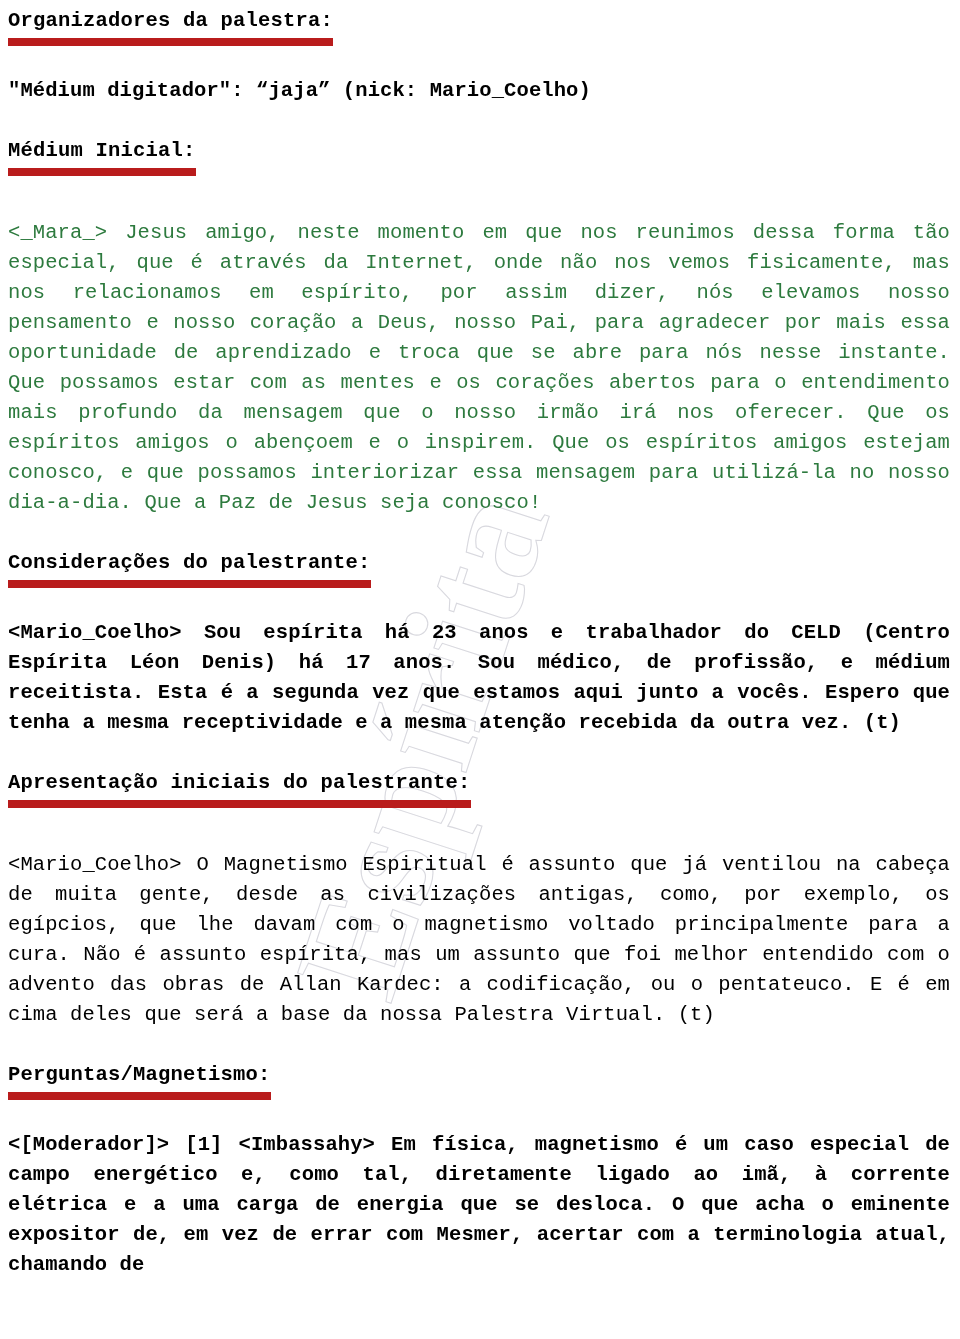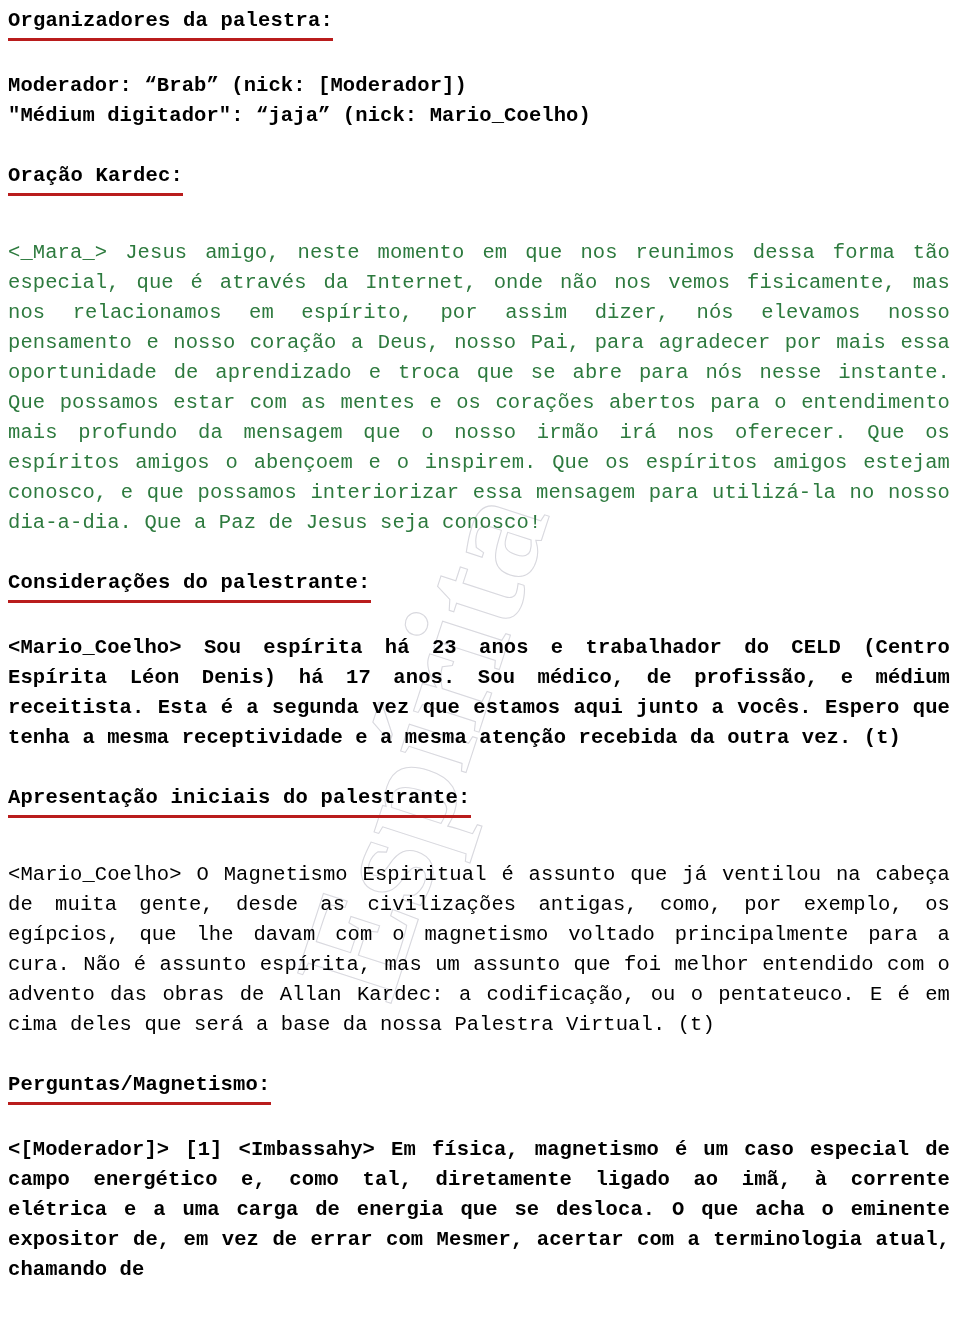--- a/index.html
+++ b/index.html
@@ -52,21 +52,21 @@
 
   h2.section-heading {
     margin: 0;
     padding: 0 0 2px 0;
     font-size: 20.5px;
     line-height: 30px;
     font-weight: bold;
     letter-spacing: 0.2px;
     color: #000000;
     display: inline-block;
-    border-bottom: 3px solid #b91c1c;
+    border-bottom: 8px solid #b91c1c;
     white-space: nowrap;
   }
   .heading-wrap { margin: 0; padding: 0; }
 
   p.para {
     margin: 0;
     padding: 0;
     font-size: 20.5px;
     line-height: 30px;
     color: #000000;
@@ -93,27 +93,26 @@
     </svg>
   </div>
 
   <div class="content">
 
     <div class="heading-wrap">
       <h2 class="section-heading">Organizadores da palestra:</h2>
     </div>
     <div class="spacer-md"></div>
 
-    <p class="para bold">Moderador: “Brab” (nick: [Moderador])</p>
     <p class="para bold">"Médium digitador": “jaja” (nick: Mario_Coelho)</p>
 
     <div class="spacer-md"></div>
 
     <div class="heading-wrap">
-      <h2 class="section-heading">Oração Kardec:</h2>
+      <h2 class="section-heading">Médium Inicial:</h2>
     </div>
     <div class="spacer-md"></div>
 
     <p class="para regular green">&lt;_Mara_&gt; Jesus amigo, neste momento em que nos reunimos dessa forma tão especial, que é através da Internet, onde não nos vemos fisicamente, mas nos relacionamos em espírito, por assim dizer, nós elevamos nosso pensamento e nosso coração a Deus, nosso Pai, para agradecer por mais essa oportunidade de aprendizado e troca que se abre para nós nesse instante. Que possamos estar com as mentes e os corações abertos para o entendimento mais profundo da mensagem que o nosso irmão irá nos oferecer. Que os espíritos amigos o abençoem e o inspirem. Que os espíritos amigos estejam conosco, e que possamos interiorizar essa mensagem para utilizá-la no nosso dia-a-dia. Que a Paz de Jesus seja conosco!</p>
 
     <div class="spacer-md"></div>
 
     <div class="heading-wrap">
       <h2 class="section-heading">Considerações do palestrante:</h2>
     </div>

